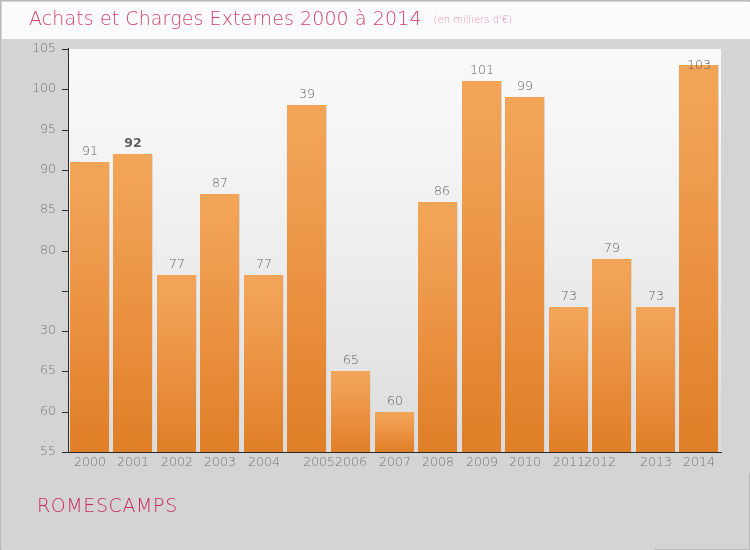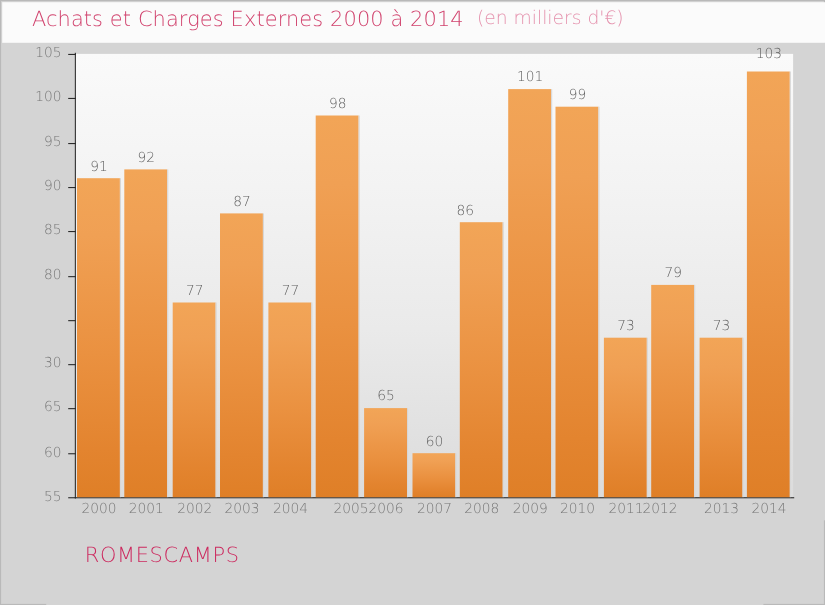--- a/index.html
+++ b/index.html
@@ -40,21 +40,21 @@
   }
   #chart-title {
     font-family: "DejaVu Sans", sans-serif;
     font-size: 19px;
     font-weight: 300;
     color: #d1436e;
     letter-spacing: 0.1px;
   }
   #chart-subtitle {
     font-family: "DejaVu Sans", sans-serif;
-    font-size: 17px;
+    font-size: 10px;
     font-weight: 300;
     color: #e593ae;
     margin-left: 12px;
     position: relative;
     top: -2px;
   }
 
   
   #chart-area {
     position: absolute;
@@ -149,21 +149,20 @@
   }
 
   
   #footer {
     position: absolute;
     left: 1px;
     top: 472px;
     width: 652px;
     height: 77px;
     background: #d4d4d4;
-    margin-left: 40px;
   }
   #footer-name {
     position: absolute;
     left: 35px;
     top: 21px;
     font-family: "DejaVu Sans", sans-serif;
     font-size: 19px;
     font-weight: 300;
     color: #cc2a5f;
     letter-spacing: 0.6px;
@@ -246,47 +245,47 @@
         </div>
         <div class="y-tick" style="top: 10px;"></div>
         <div class="y-label-wrap" style="top: 3px;">
           <div class="y-label">105</div>
         </div>
       </div>
     <div id="bars">
         <div class="bar" style="left: 68px; top: 122.84px; height: 290.16px;"></div>
         <div class="bar-value" style="left: 60px; top: 105.84px;">91</div>
         <div class="bar" style="left: 111px; top: 114.78px; height: 298.22px;"></div>
-        <div class="bar-value" style="left: 103px; top: 97.78px;">92</div>
+        <div class="bar-value" style="left: 103px; top: 97.78px; font-weight: bold;">92</div>
         <div class="bar" style="left: 155px; top: 235.68px; height: 177.32px;"></div>
         <div class="bar-value" style="left: 147px; top: 218.68px;">77</div>
         <div class="bar" style="left: 198px; top: 155.08px; height: 257.92px;"></div>
         <div class="bar-value" style="left: 190px; top: 138.08px;">87</div>
         <div class="bar" style="left: 242px; top: 235.68px; height: 177.32px;"></div>
         <div class="bar-value" style="left: 234px; top: 218.68px;">77</div>
         <div class="bar" style="left: 285px; top: 66.42px; height: 346.58px;"></div>
-        <div class="bar-value" style="left: 277px; top: 49.42px;">98</div>
+        <div class="bar-value" style="left: 277px; top: 49.42px;">39</div>
         <div class="bar" style="left: 329px; top: 332.4px; height: 80.6px;"></div>
         <div class="bar-value" style="left: 321px; top: 315.4px;">65</div>
         <div class="bar" style="left: 373px; top: 372.7px; height: 40.3px;"></div>
         <div class="bar-value" style="left: 365px; top: 355.7px;">60</div>
         <div class="bar" style="left: 416px; top: 163.14px; height: 249.86px;"></div>
-        <div class="bar-value" style="left: 393px; top: 146.14px;">86</div>
+        <div class="bar-value" style="left: 412px; top: 146.14px;">86</div>
         <div class="bar" style="left: 460px; top: 42.24px; height: 370.76px;"></div>
         <div class="bar-value" style="left: 452px; top: 25.24px;">101</div>
         <div class="bar" style="left: 503px; top: 58.36px; height: 354.64px;"></div>
         <div class="bar-value" style="left: 495px; top: 41.36px;">99</div>
         <div class="bar" style="left: 547px; top: 267.92px; height: 145.08px;"></div>
         <div class="bar-value" style="left: 539px; top: 250.92px;">73</div>
         <div class="bar" style="left: 590px; top: 219.56px; height: 193.44px;"></div>
         <div class="bar-value" style="left: 582px; top: 202.56px;">79</div>
         <div class="bar" style="left: 634px; top: 267.92px; height: 145.08px;"></div>
         <div class="bar-value" style="left: 626px; top: 250.92px;">73</div>
         <div class="bar" style="left: 677px; top: 26.12px; height: 386.88px;"></div>
-        <div class="bar-value" style="left: 669px; top: 4px; text-align: center;">103</div>
+        <div class="bar-value" style="left: 669px; top: 20px; text-align: center;">103</div>
       </div>
     <div id="x-axis">
         <div class="x-label" style="left: 60px;">2000</div>
         <div class="x-label" style="left: 103px;">2001</div>
         <div class="x-label" style="left: 147px;">2002</div>
         <div class="x-label" style="left: 190px; text-align: center;">2003</div>
         <div class="x-label" style="left: 234px;">2004</div>
         <div class="x-label" style="left: 277px; text-align: right;">2005</div>
         <div class="x-label" style="left: 321px;">2006</div>
         <div class="x-label" style="left: 365px;">2007</div>

